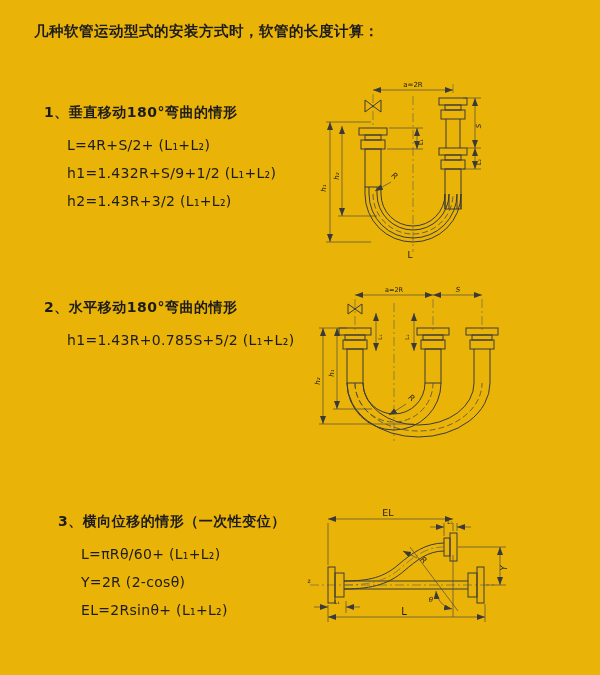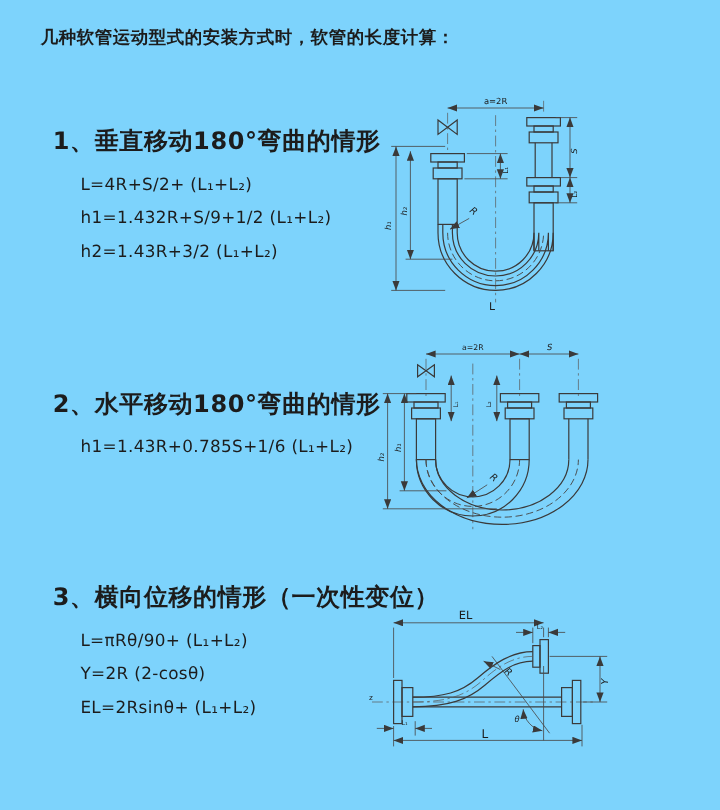--- a/index.html
+++ b/index.html
@@ -1,27 +1,27 @@
 <!DOCTYPE html>
 <html><head>
 <meta charset="utf-8">
 <style>
   html,body { margin:0; padding:0; background:#ffffff; }
   .page {
-    position:relative; width:600px; height:675px; background:#7dd3fc;
+    position:relative; width:600px; height:675px; background:#eab308;
     font-family:"DejaVu Sans","Liberation Sans",sans-serif; color:#1c1c1c;
     overflow:hidden;
   }
   .title {
     position:absolute; left:34px; top:22px; margin:0;
     font-size:14.5px; font-weight:bold; letter-spacing:0.5px;
   }
   .sec { position:absolute; left:44px; }
-  #sec1 { top:104px; } #sec2 { top:299px;margin-top:24px; } #sec3 { top:484px; }
-  .sec h2 { margin:0 0 9px 0; font-size:20px; font-weight:bold; letter-spacing:0.5px; }
+  #sec1 { top:104px; } #sec2 { top:299px; } #sec3 { top:513px;margin-left:14px; }
+  .sec h2 { margin:0 0 9px 0; font-size:14px; font-weight:bold; letter-spacing:0.5px; }
   .formula { margin:0 0 0 23px; font-size:14px; line-height:28px; letter-spacing:0.3px; white-space:nowrap; }
   svg.diagram { position:absolute; }
   #d1 { left:313px; top:76px; }
   #d2 { left:310px; top:283px; }
   #d3 { left:300px; top:505px; }
   .ln   { stroke:#3a3a3a; stroke-width:1; fill:none; }
   .thin { stroke:#4a4a4a; stroke-width:0.7; fill:none; }
   .dim  { stroke:#4a4a4a; stroke-width:0.7; fill:none; }
   .cl   { stroke:#5a5a5a; stroke-width:0.6; fill:none; stroke-dasharray:9 3 2 3; }
   .dash { stroke:#4a4a4a; stroke-width:0.8; fill:none; stroke-dasharray:6 3; }
@@ -113,21 +113,21 @@
     <text class="lbl" transform="translate(168,86) rotate(-90)" font-size="6" text-anchor="middle">L₂</text>
 
     <text class="lbl it" transform="translate(80,102) rotate(38)" font-size="8" text-anchor="middle">R</text>
     <line class="dim" x1="78" y1="106" x2="62" y2="115" marker-end="url(#a1)"></line>
 
     <text class="lbl" x="97" y="182" font-size="9" text-anchor="middle">L</text>
   </svg>
 
   <section class="sec" id="sec2">
     <h2>2、水平移动180°弯曲的情形</h2>
-    <div class="formula">h1=1.43R+0.785S+1/6 (L₁+L₂)</div>
+    <div class="formula">h1=1.43R+0.785S+5/2 (L₁+L₂)</div>
   </section>
 
   <svg id="d2" class="diagram" width="290" height="165" viewBox="0 0 290 165">
     <defs>
       <marker id="a2" markerWidth="9" markerHeight="7" refX="8" refY="3" orient="auto-start-reverse" markerUnits="userSpaceOnUse">
         <path d="M0,0 L8,3 L0,6 Z" fill="#3a3a3a"></path>
       </marker>
       <pattern id="p2" patternUnits="userSpaceOnUse" width="4" height="4">
         <path d="M0,4 L4,0 M0,0 L4,4" stroke="#6a6a6a" stroke-width="0.5"></path>
       </pattern>
@@ -194,21 +194,21 @@
     <text class="lbl" transform="translate(72,54) rotate(-90)" font-size="5.5" text-anchor="middle">L₁</text>
     <line class="dim" x1="104" y1="30" x2="104" y2="68" marker-start="url(#a2)" marker-end="url(#a2)"></line>
     <text class="lbl" transform="translate(99,54) rotate(-90)" font-size="5.5" text-anchor="middle">L₂</text>
 
     <text class="lbl it" transform="translate(100,117) rotate(38)" font-size="8" text-anchor="middle">R</text>
     <line class="dim" x1="96" y1="121" x2="79" y2="132" marker-end="url(#a2)"></line>
   </svg>
 
   <section class="sec" id="sec3">
     <h2>3、横向位移的情形（一次性变位）</h2>
-    <div class="formula">L=πRθ/90+ (L₁+L₂)</div>
+    <div class="formula">L=πRθ/60+ (L₁+L₂)</div>
     <div class="formula">Y=2R (2-cosθ)</div>
     <div class="formula">EL=2Rsinθ+ (L₁+L₂)</div>
   </section>
 
   <svg id="d3" class="diagram" width="300" height="148" viewBox="0 0 300 148">
     <defs>
       <marker id="a3" markerWidth="9" markerHeight="7" refX="8" refY="3" orient="auto-start-reverse" markerUnits="userSpaceOnUse">
         <path d="M0,0 L8,3 L0,6 Z" fill="#3a3a3a"></path>
       </marker>
     </defs>

